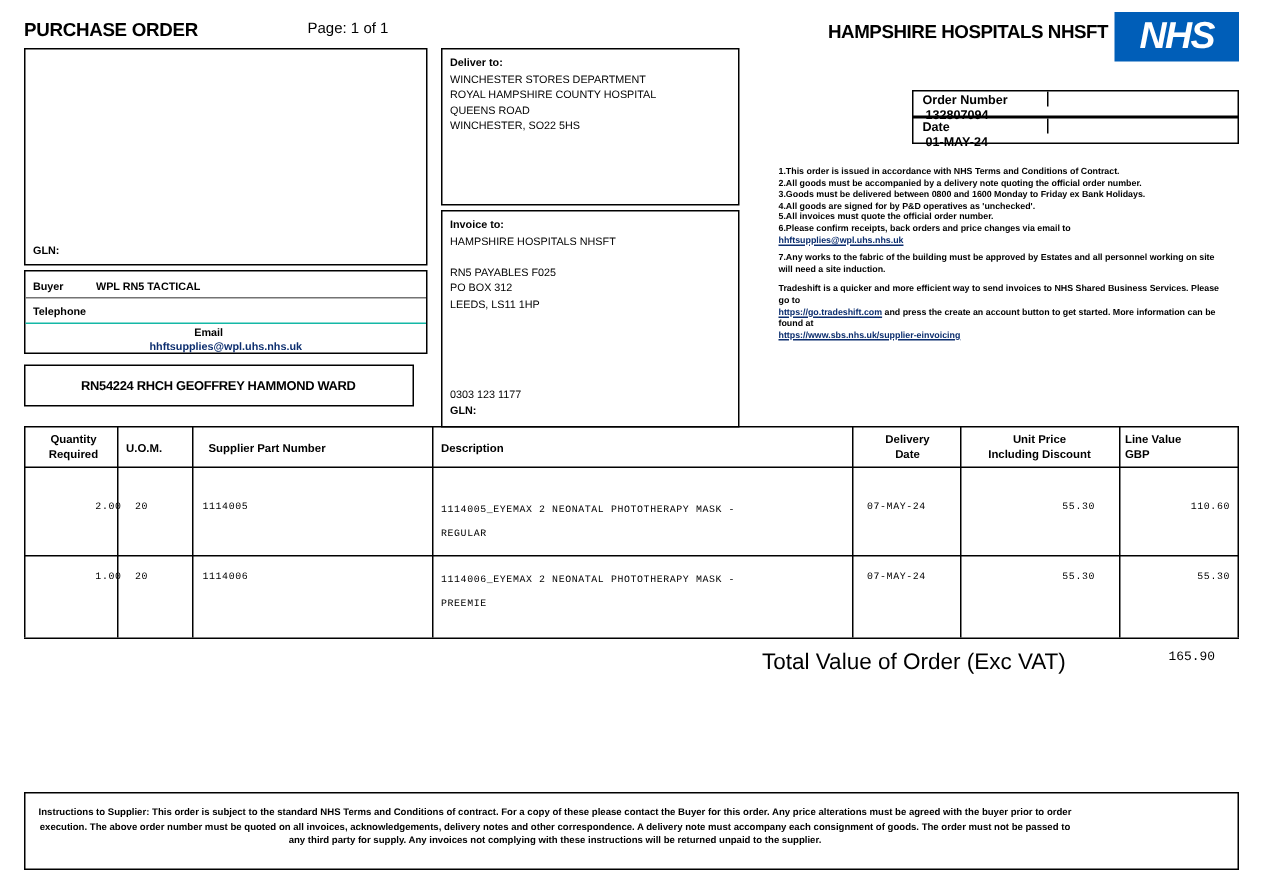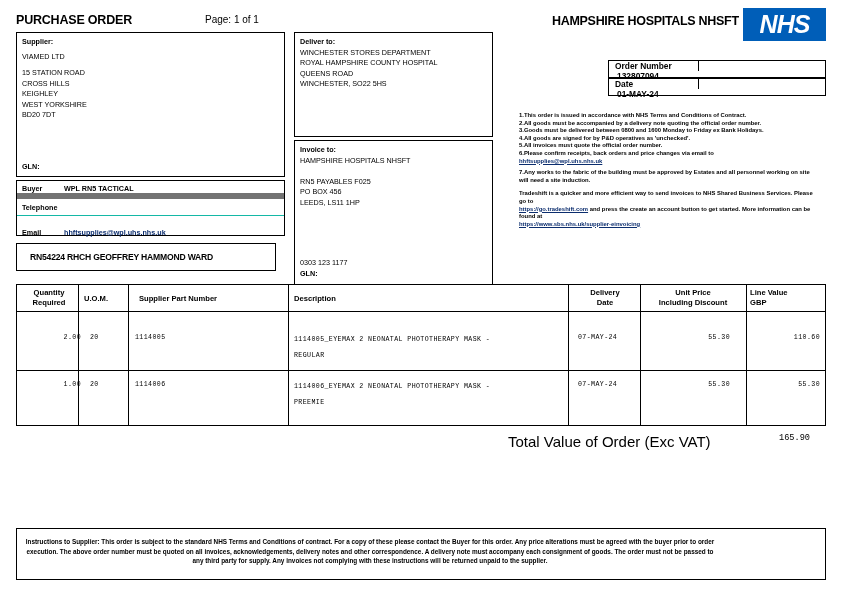--- a/index.html
+++ b/index.html
@@ -87,28 +87,28 @@
     position: absolute;
     left: 0; width: 100%;
     box-sizing: border-box;
     padding: 0 5px;
     font-size: 7.2px;
     display: flex;
     align-items: center;
   }
   .buyer-row .k { font-weight: bold; width: 42px; }
   .buyer-row .v { font-weight: bold; }
-  .row-buyer { top: 2px; height: 16px; border-bottom: 6px solid #737373; }
+  .row-buyer { top: 2px; height: 16px; border-bottom: 1px solid #737373; }
   .row-tel   { top: 19px; height: 16px; border-bottom: 1px solid #14b8a6; }
-  .row-email { top: 36px; height: 31px; }
+  .row-email { top: 36px; height: 31px; flex-direction: column; }
   .email-v { color: #0b2d6e; font-weight: bold; }
 
   .ward-txt {
     position: absolute;
-    left: 0; top: 8px;
+    left: 24px; top: 8px;
     font-size: 8.6px;
     font-weight: bold;
     letter-spacing: -0.2px;
     padding-left: 13px;
   }
 
   .deliver-lines div, .invoice-lines div { line-height: 10.6px; }
   .hdr-sub { font-weight: bold; font-size: 7.2px; }
   .inv-bottom { position: absolute; left: 5px; bottom: 5px; font-size: 7.2px; line-height: 10.5px; }
   .cell-k { width: 90px; border-right: 1px solid #000; height: 100%; display: flex; align-items: center; padding-left: 6px; box-sizing: border-box; }
@@ -190,29 +190,20 @@
 <body>
 
 <div class="page">
 
   <div class="hdr-title">PURCHASE ORDER</div>
   <div class="hdr-page">Page: 1 of 1</div>
   <div class="hdr-trust">HAMPSHIRE HOSPITALS NHSFT</div>
   <div class="nhs-logo">NHS</div>
 
   <div class="box b-supplier">
-    <div class="pad supplier-lines">
-      <div class="lbl">Supplier:</div>
-      <div class="txt supplier-name">VIAMED LTD</div>
-      <div class="txt supplier-addr">15 STATION ROAD</div>
-      <div class="txt">CROSS HILLS</div>
-      <div class="txt">KEIGHLEY</div>
-      <div class="txt">WEST YORKSHIRE</div>
-      <div class="txt">BD20 7DT</div>
-    </div>
     <div class="supplier-gln">GLN:</div>
   </div>
 
   <div class="box b-buyer">
     <div class="buyer-row row-buyer">
       <span class="k">Buyer</span>
       <span class="v">WPL RN5 TACTICAL</span>
     </div>
     <div class="buyer-row row-tel">
       <span class="k">Telephone</span>
@@ -237,21 +228,21 @@
       <div class="txt">WINCHESTER, SO22 5HS</div>
     </div>
   </div>
 
   <div class="box b-invoice">
     <div class="pad invoice-lines">
       <div class="hdr-sub">Invoice to:</div>
       <div class="txt">HAMPSHIRE HOSPITALS NHSFT</div>
       <div class="txt">&nbsp;</div>
       <div class="txt">RN5 PAYABLES F025</div>
-      <div class="txt">PO BOX 456</div>
+      <div class="txt">PO BOX 312</div>
       <div class="txt">LEEDS, LS11 1HP</div>
     </div>
     <div class="inv-bottom">
       <div class="txt">0303 123 1177</div>
       <div class="lbl">GLN:</div>
     </div>
   </div>
 
   <div class="box b-ordernum">
     <div class="cellwrap">

